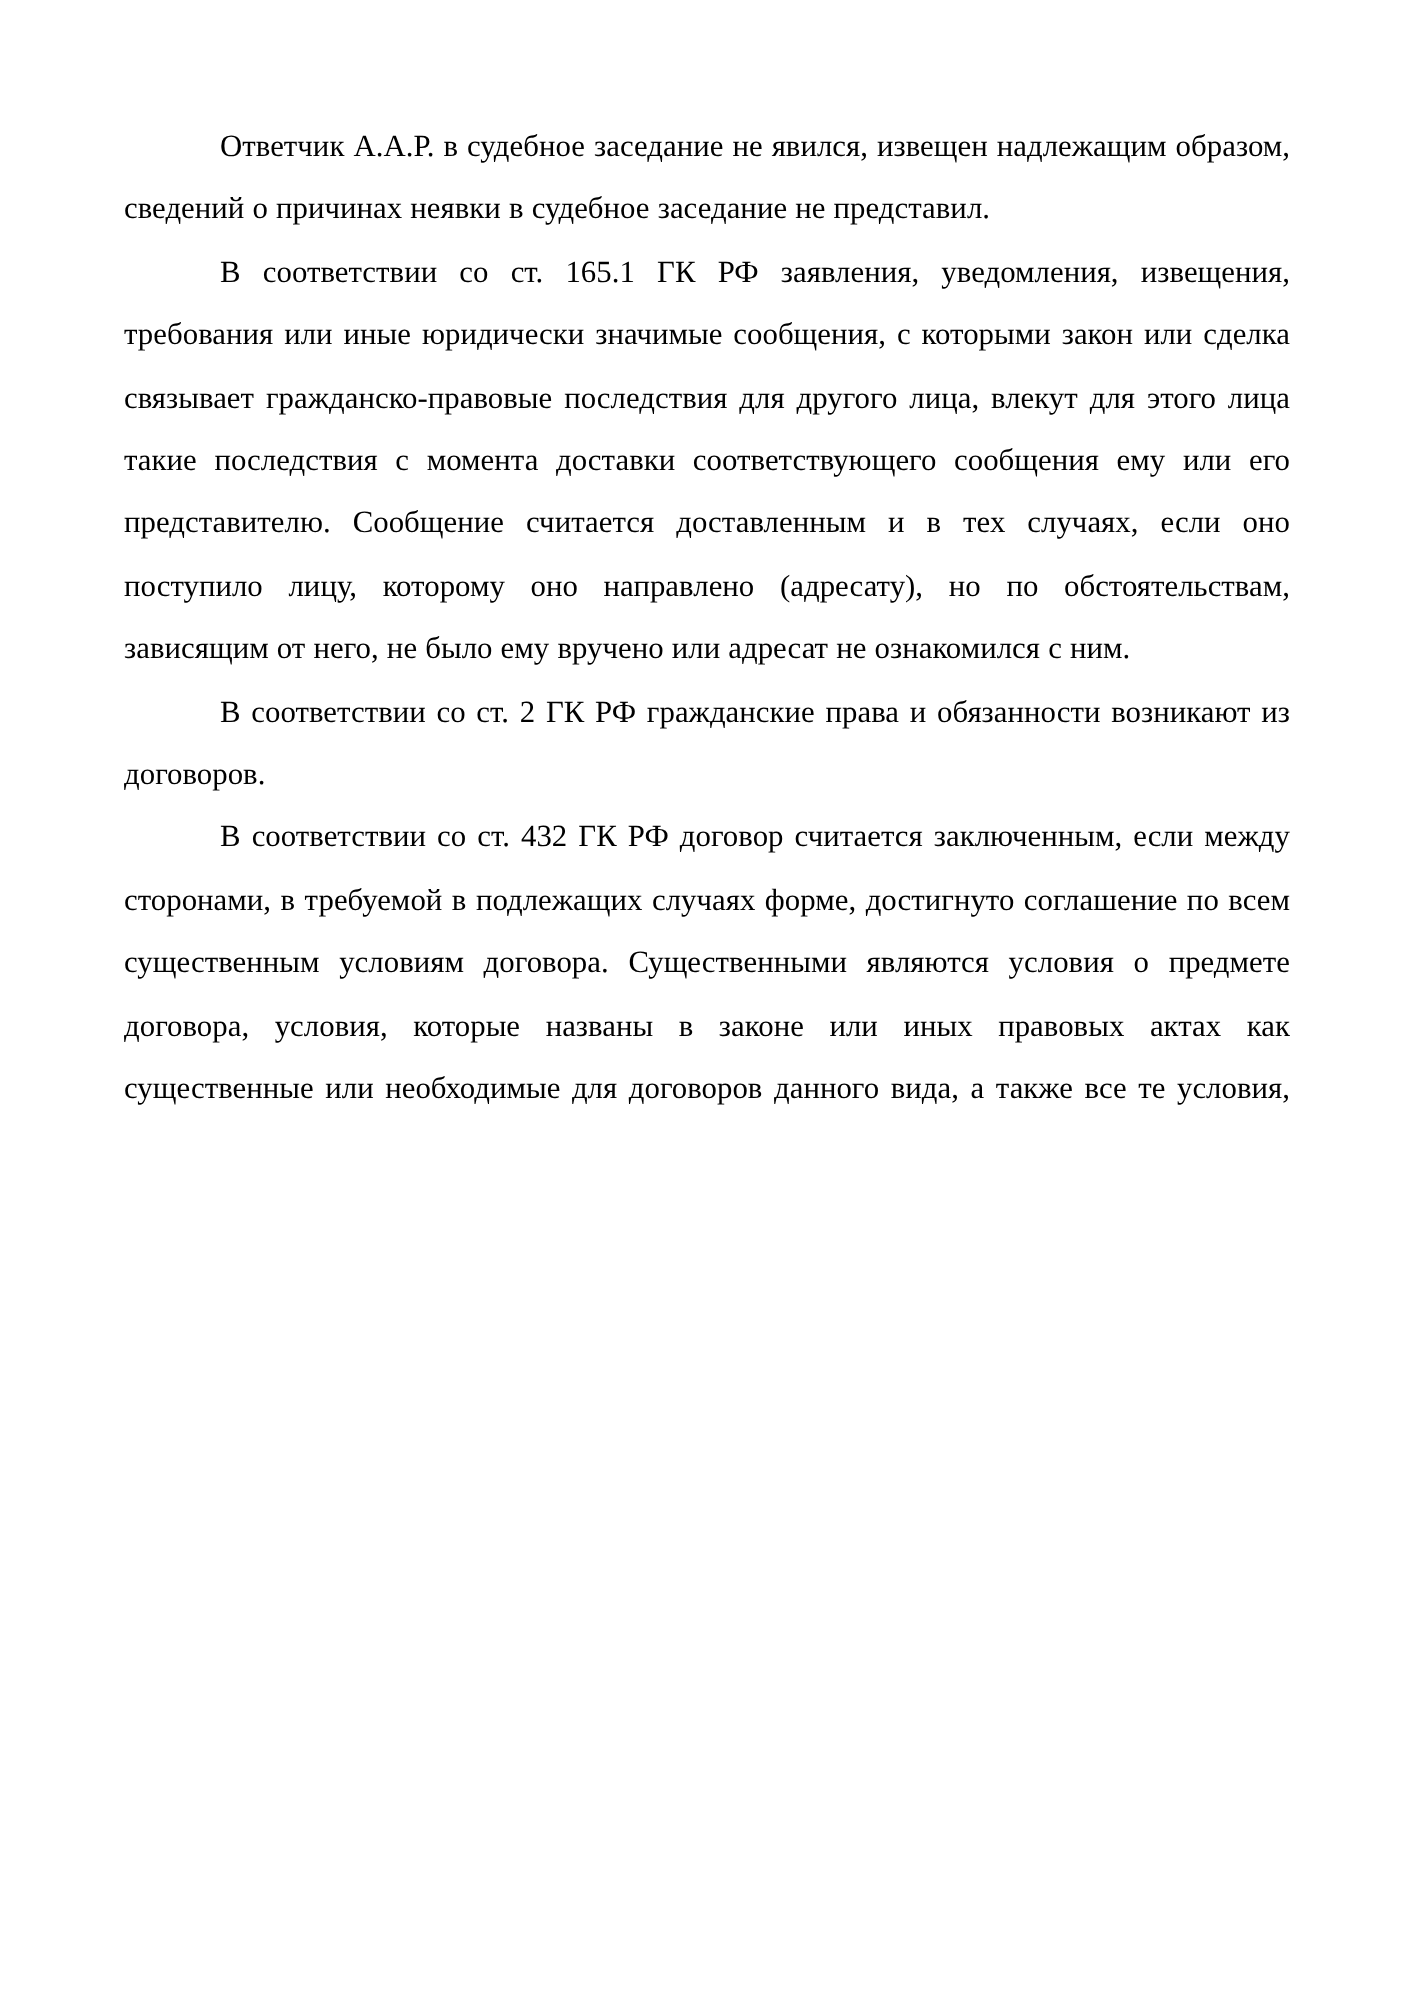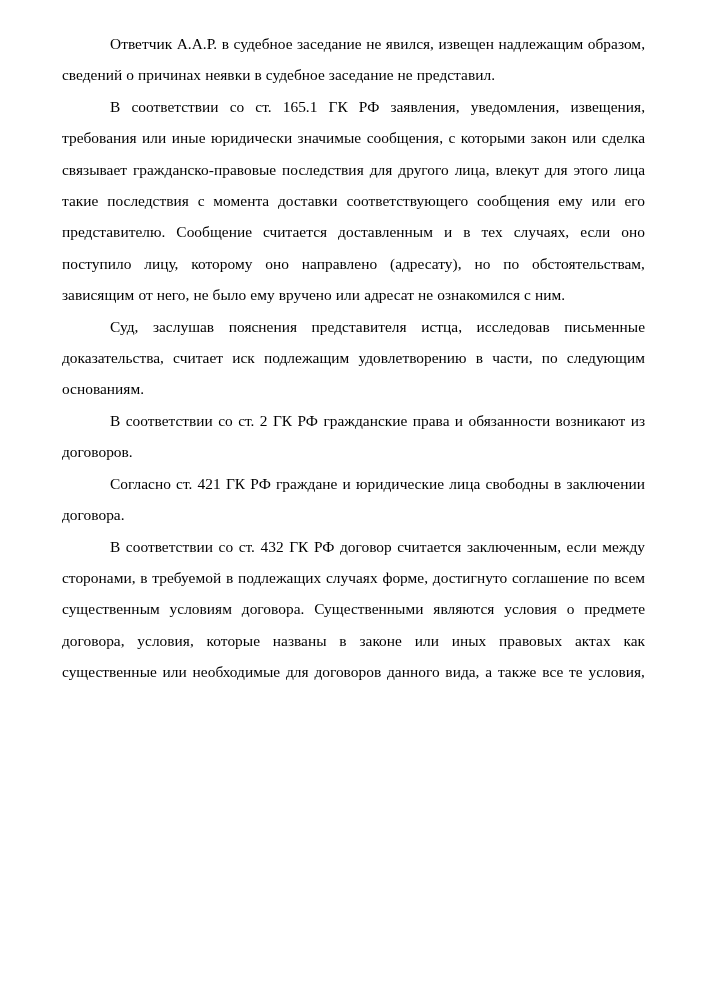--- a/index.html
+++ b/index.html
@@ -13,21 +13,21 @@
     font-family: "Liberation Serif", "DejaVu Serif", serif;
     color: #000000;
     overflow: hidden;
   }
   .page {
     position: relative;
     width: 707px;
     height: 1000px;
     background: #ffffff;
     box-sizing: border-box;
-    padding: 28px 62px 0 62px;
+    padding: 58px 62px 0 62px;
   }
   .doc-body {
     width: 100%;
   }
   .para {
     margin: 0 0 0 0;
     text-indent: 48px;
     text-align: justify;
     font-size: 15.4px;
     line-height: 31.4px;
@@ -39,18 +39,16 @@
     text-align-last: justify;
   }
 </style>
 </head>
 <body>
 
 <div class="page">
   <div class="doc-body">
     <p class="para">Ответчик А.А.Р. в судебное заседание не явился, извещен надлежащим образом, сведений о причинах неявки в судебное заседание не представил.</p>
     <p class="para">В соответствии со ст. 165.1 ГК РФ заявления, уведомления, извещения, требования или иные юридически значимые сообщения, с которыми закон или сделка связывает гражданско-правовые последствия для другого лица, влекут для этого лица такие последствия с момента доставки соответствующего сообщения ему или его представителю. Сообщение считается доставленным и в тех случаях, если оно поступило лицу, которому оно направлено (адресату), но по обстоятельствам, зависящим от него, не было ему вручено или адресат не ознакомился с ним.</p>
-    <p class="para">Суд, заслушав пояснения представителя истца, исследовав письменные доказательства, считает иск подлежащим удовлетворению в части, по следующим основаниям.</p>
     <p class="para">В соответствии со ст. 2 ГК РФ гражданские права и обязанности возникают из договоров.</p>
-    <p class="para">Согласно ст. 421 ГК РФ граждане и юридические лица свободны в заключении договора.</p>
     <p class="para">В соответствии со ст. 432 ГК РФ договор считается заключенным, если между сторонами, в требуемой в подлежащих случаях форме, достигнуто соглашение по всем существенным условиям договора. Существенными являются условия о предмете договора, условия, которые названы в законе или иных правовых актах как существенные или необходимые для договоров данного вида, а также все те условия,</p>
   </div>
 </div>
 
 </body></html>

